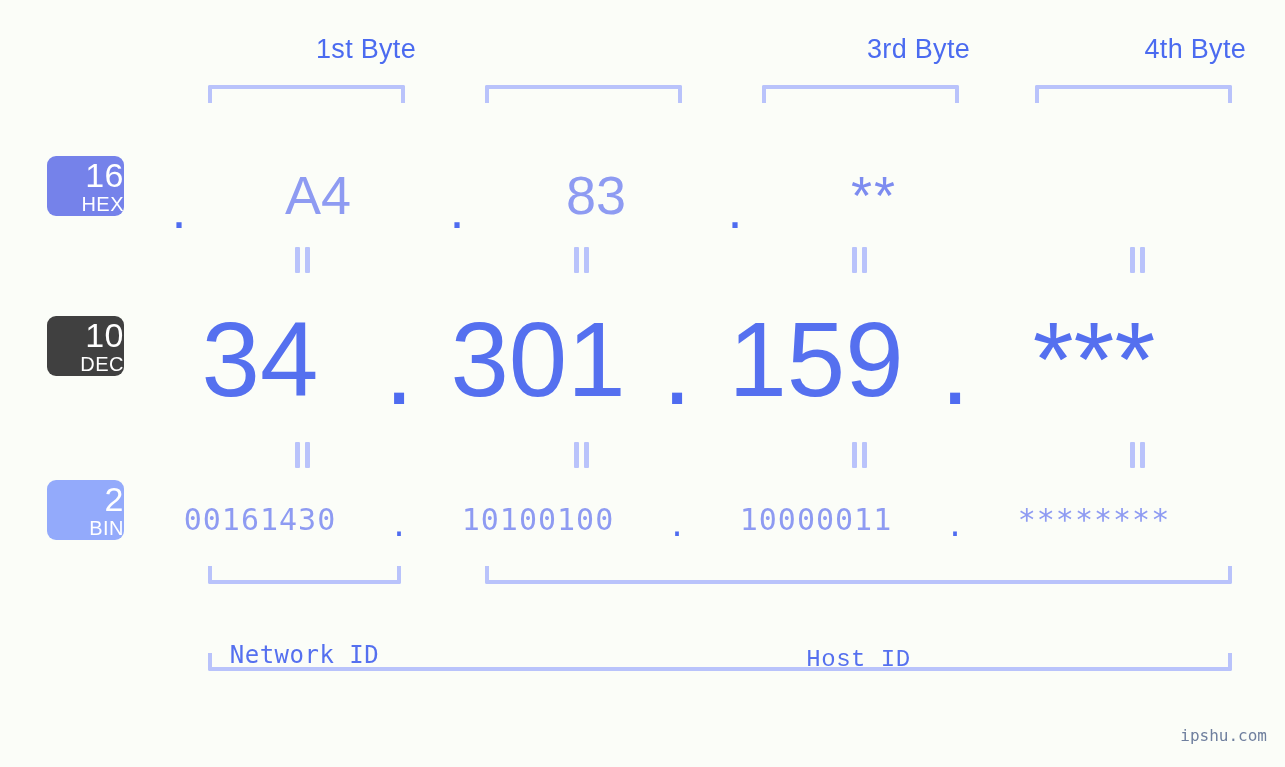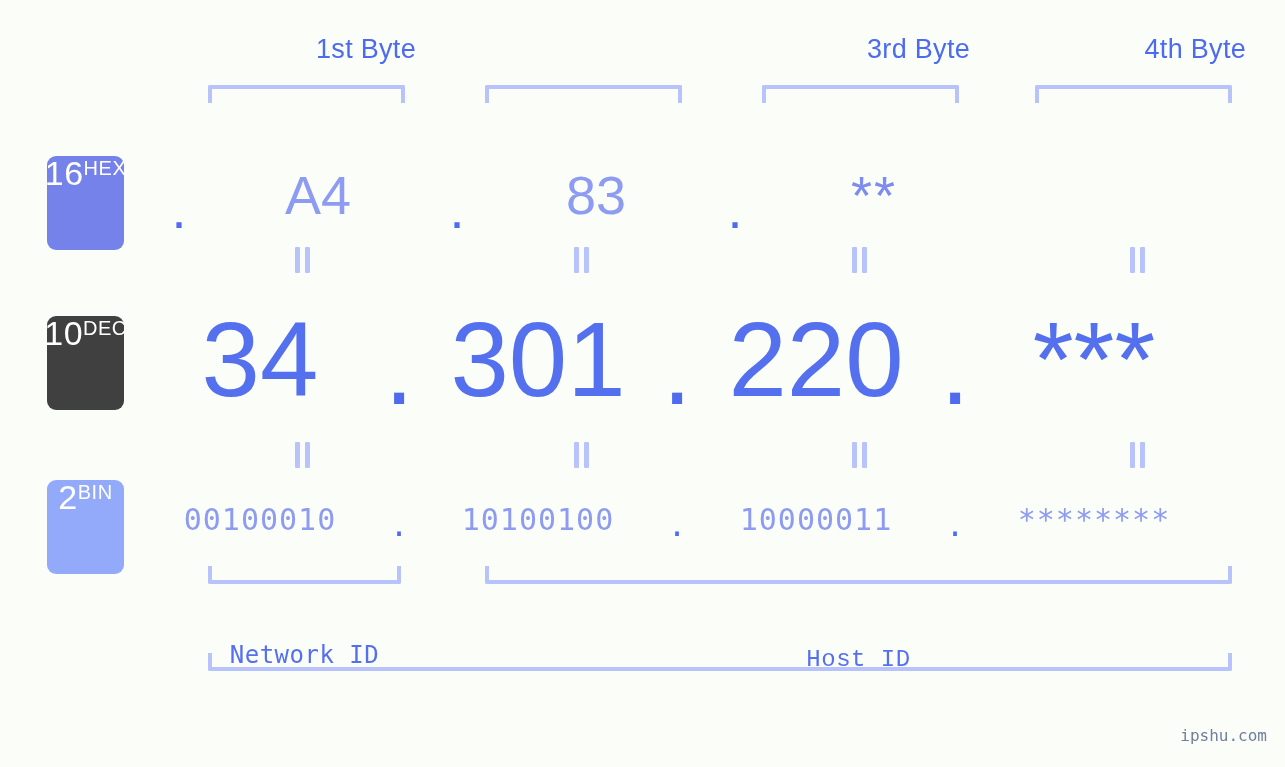--- a/index.html
+++ b/index.html
@@ -55,26 +55,26 @@
     border-right: 4px solid #b9c3fb;
     border-radius: 0 0 2px 2px;
     box-sizing: border-box;
   }
 
   
   .badge {
     position: absolute;
     left: 47px;
     width: 77px;
-    height: 94px;
+    height: 60px;
     border-radius: 9px;
     color: #ffffff;
     display: flex;
-    flex-direction: row;
-    align-items: flex-start;
+    flex-direction: column;
+    align-items: flex-end;
     justify-content: center;
     line-height: 1;
   }
   .badge .num {
     font-size: 34px;
     font-weight: 400;
     letter-spacing: 0.5px;
   }
   .badge .abbr {
     font-size: 20px;
@@ -263,21 +263,21 @@
   <div class="eq" style="left:1127px; top:247px;">
       <span></span>
       <span></span>
     </div>
 
   <div class="row row-dec">
     <div class="cell">34</div>
     <div class="sep">.</div>
     <div class="cell">301</div>
     <div class="sep">.</div>
-    <div class="cell">220</div>
+    <div class="cell">159</div>
     <div class="sep">.</div>
     <div class="cell stars">***</div>
   </div>
 
   <div class="eq" style="left:292px; top:442px;">
       <span></span>
       <span></span>
     </div>
   <div class="eq" style="left:571px; top:442px;">
       <span></span>
@@ -286,21 +286,21 @@
   <div class="eq" style="left:849px; top:442px;">
       <span></span>
       <span></span>
     </div>
   <div class="eq" style="left:1127px; top:442px;">
       <span></span>
       <span></span>
     </div>
 
   <div class="row row-bin">
-    <div class="cell">00100010</div>
+    <div class="cell">00161430</div>
     <div class="sep">.</div>
     <div class="cell">10100100</div>
     <div class="sep">.</div>
     <div class="cell">10000011</div>
     <div class="sep">.</div>
     <div class="cell">********</div>
   </div>
 
   <div class="bracket-bottom" style="left:208px; top:566px; width:193px;"></div>
   <div class="bracket-bottom" style="left:485px; top:566px; width:747px;"></div>

